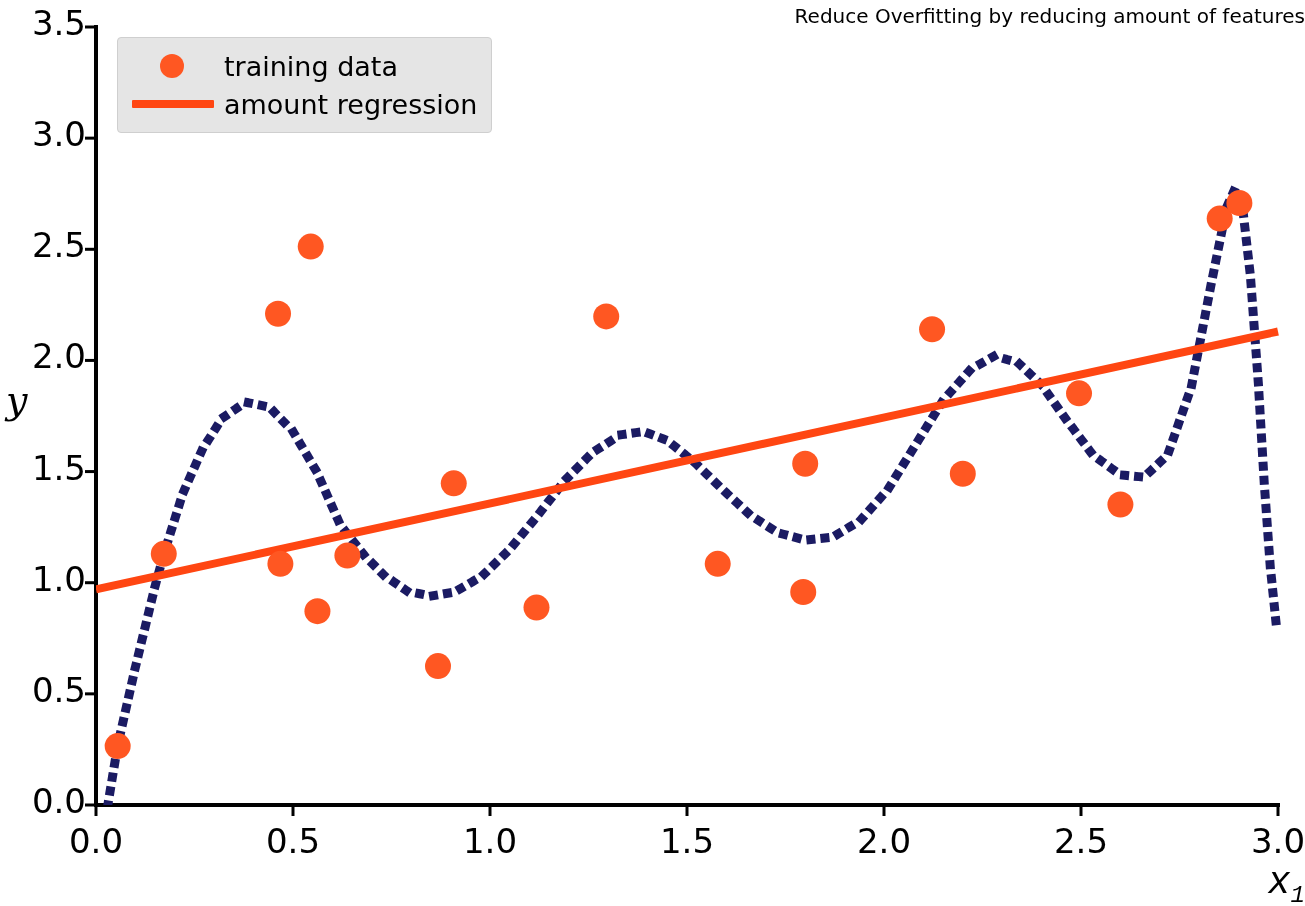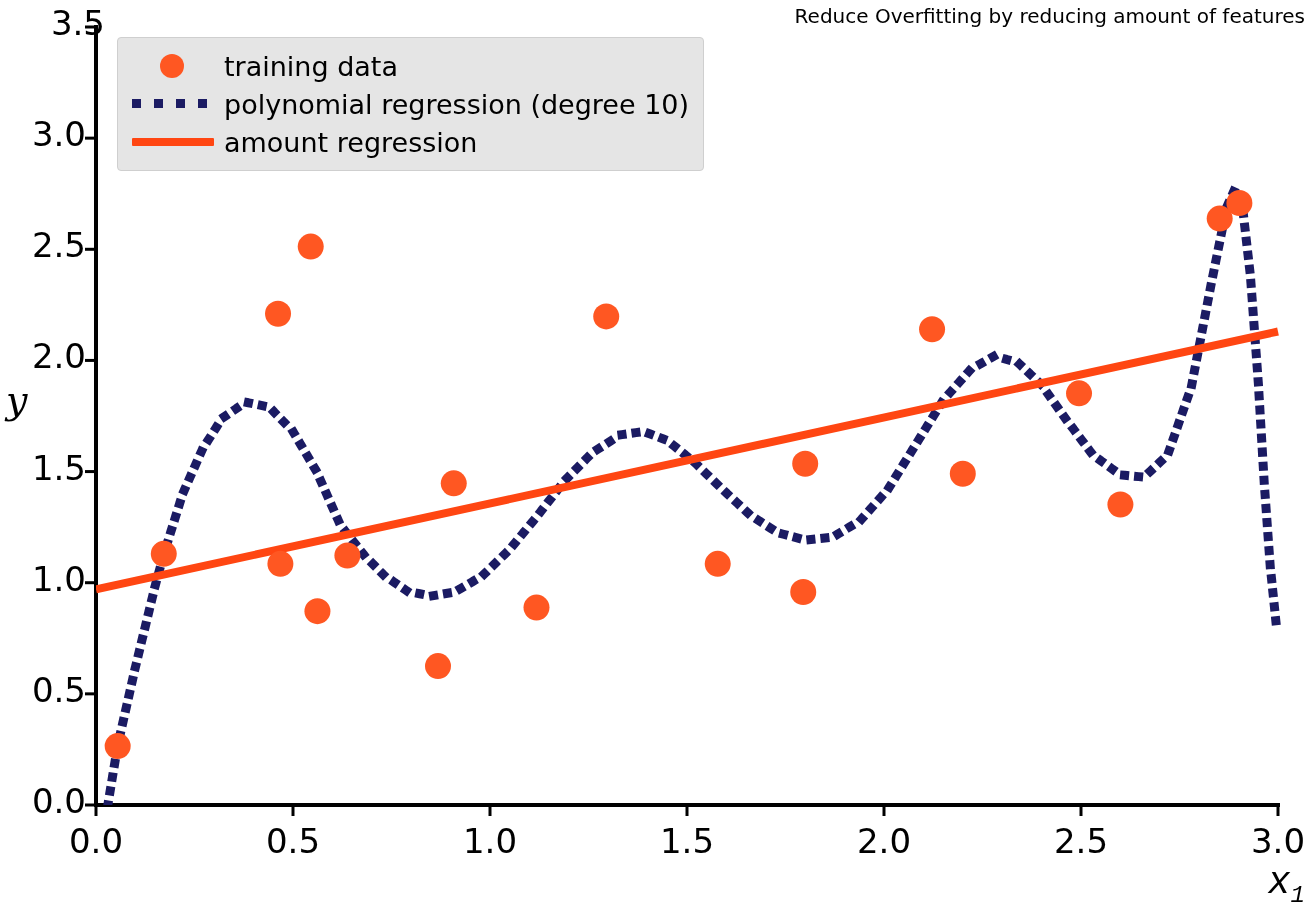--- a/index.html
+++ b/index.html
@@ -103,45 +103,34 @@
 
   <div id="legend">
     <div class="legend-row">
       <span class="legend-key">
           <i class="key-dot" style="background:#FF5722"></i>
         </span>
       <span class="legend-text">training data</span>
     </div>
     <div class="legend-row">
       <span class="legend-key">
-          <span class="key-dotted">
-            <i style="left:0px;background:#1B1B63"></i>
-            <i style="left:22px;background:#1B1B63"></i>
-            <i style="left:44px;background:#1B1B63"></i>
-            <i style="left:66px;background:#1B1B63"></i>
-          </span>
-        </span>
-      <span class="legend-text">polynomial regression (degree 10)</span>
-    </div>
-    <div class="legend-row">
-      <span class="legend-key">
           <i class="key-solid" style="background:#FF4612"></i>
         </span>
       <span class="legend-text">amount regression</span>
     </div>
   </div>
 
 <div class="tick-label-y" style="left: 0px; top: 781px;">0.0</div>
     <div class="tick-label-y" style="left: 0px; top: 669.857px;">0.5</div>
     <div class="tick-label-y" style="left: 0px; top: 558.714px;">1.0</div>
     <div class="tick-label-y" style="left: 0px; top: 447.571px;">1.5</div>
     <div class="tick-label-y" style="left: 0px; top: 336.429px;">2.0</div>
     <div class="tick-label-y" style="left: 0px; top: 225.286px;">2.5</div>
     <div class="tick-label-y" style="left: 0px; top: 114.143px;">3.0</div>
-    <div class="tick-label-y" style="left: 0px; top: 3px; padding-left: 19px;">3.5</div>
+    <div class="tick-label-y" style="left: 0px; top: 3px;">3.5</div>
     <div class="tick-label-x" style="left: 36px; top: 821px;">0.0</div>
     <div class="tick-label-x" style="left: 233px; top: 821px;">0.5</div>
     <div class="tick-label-x" style="left: 430px; top: 821px;">1.0</div>
     <div class="tick-label-x" style="left: 627px; top: 821px;">1.5</div>
     <div class="tick-label-x" style="left: 824px; top: 821px;">2.0</div>
     <div class="tick-label-x" style="left: 1021px; top: 821px;">2.5</div>
     <div class="tick-label-x" style="left: 1218px; top: 821px;">3.0</div>
   </div>
 
 </body></html>

